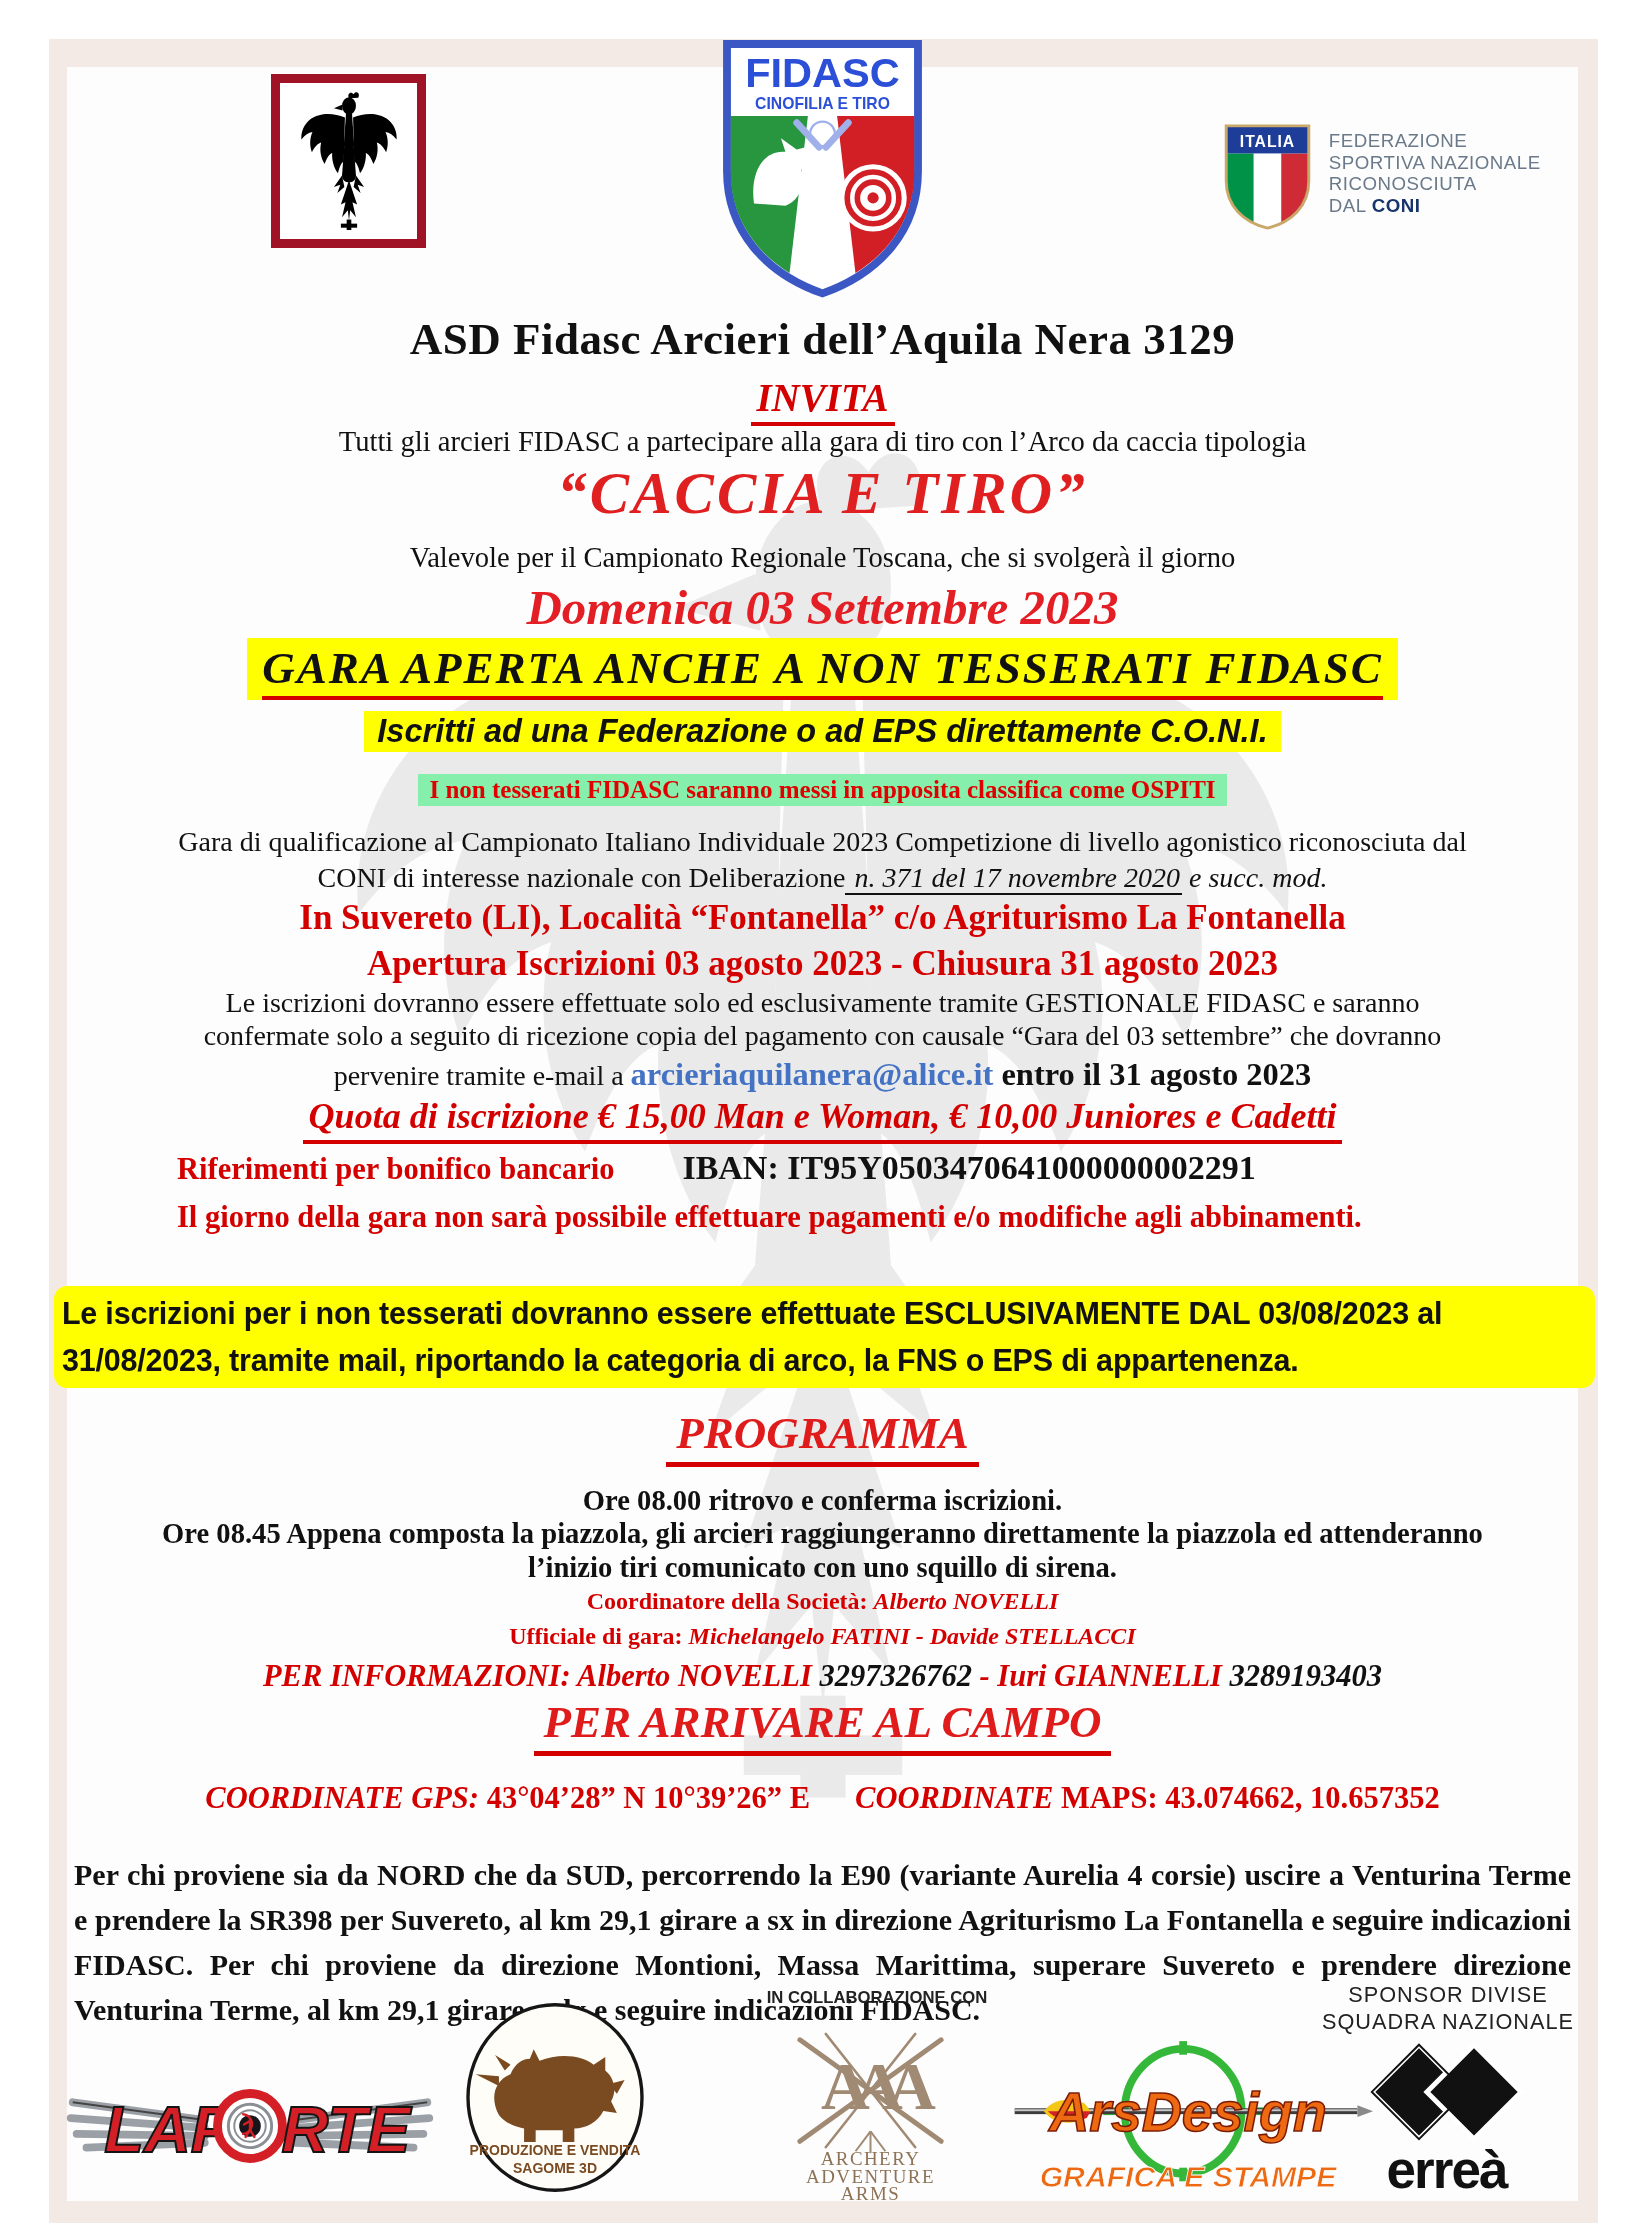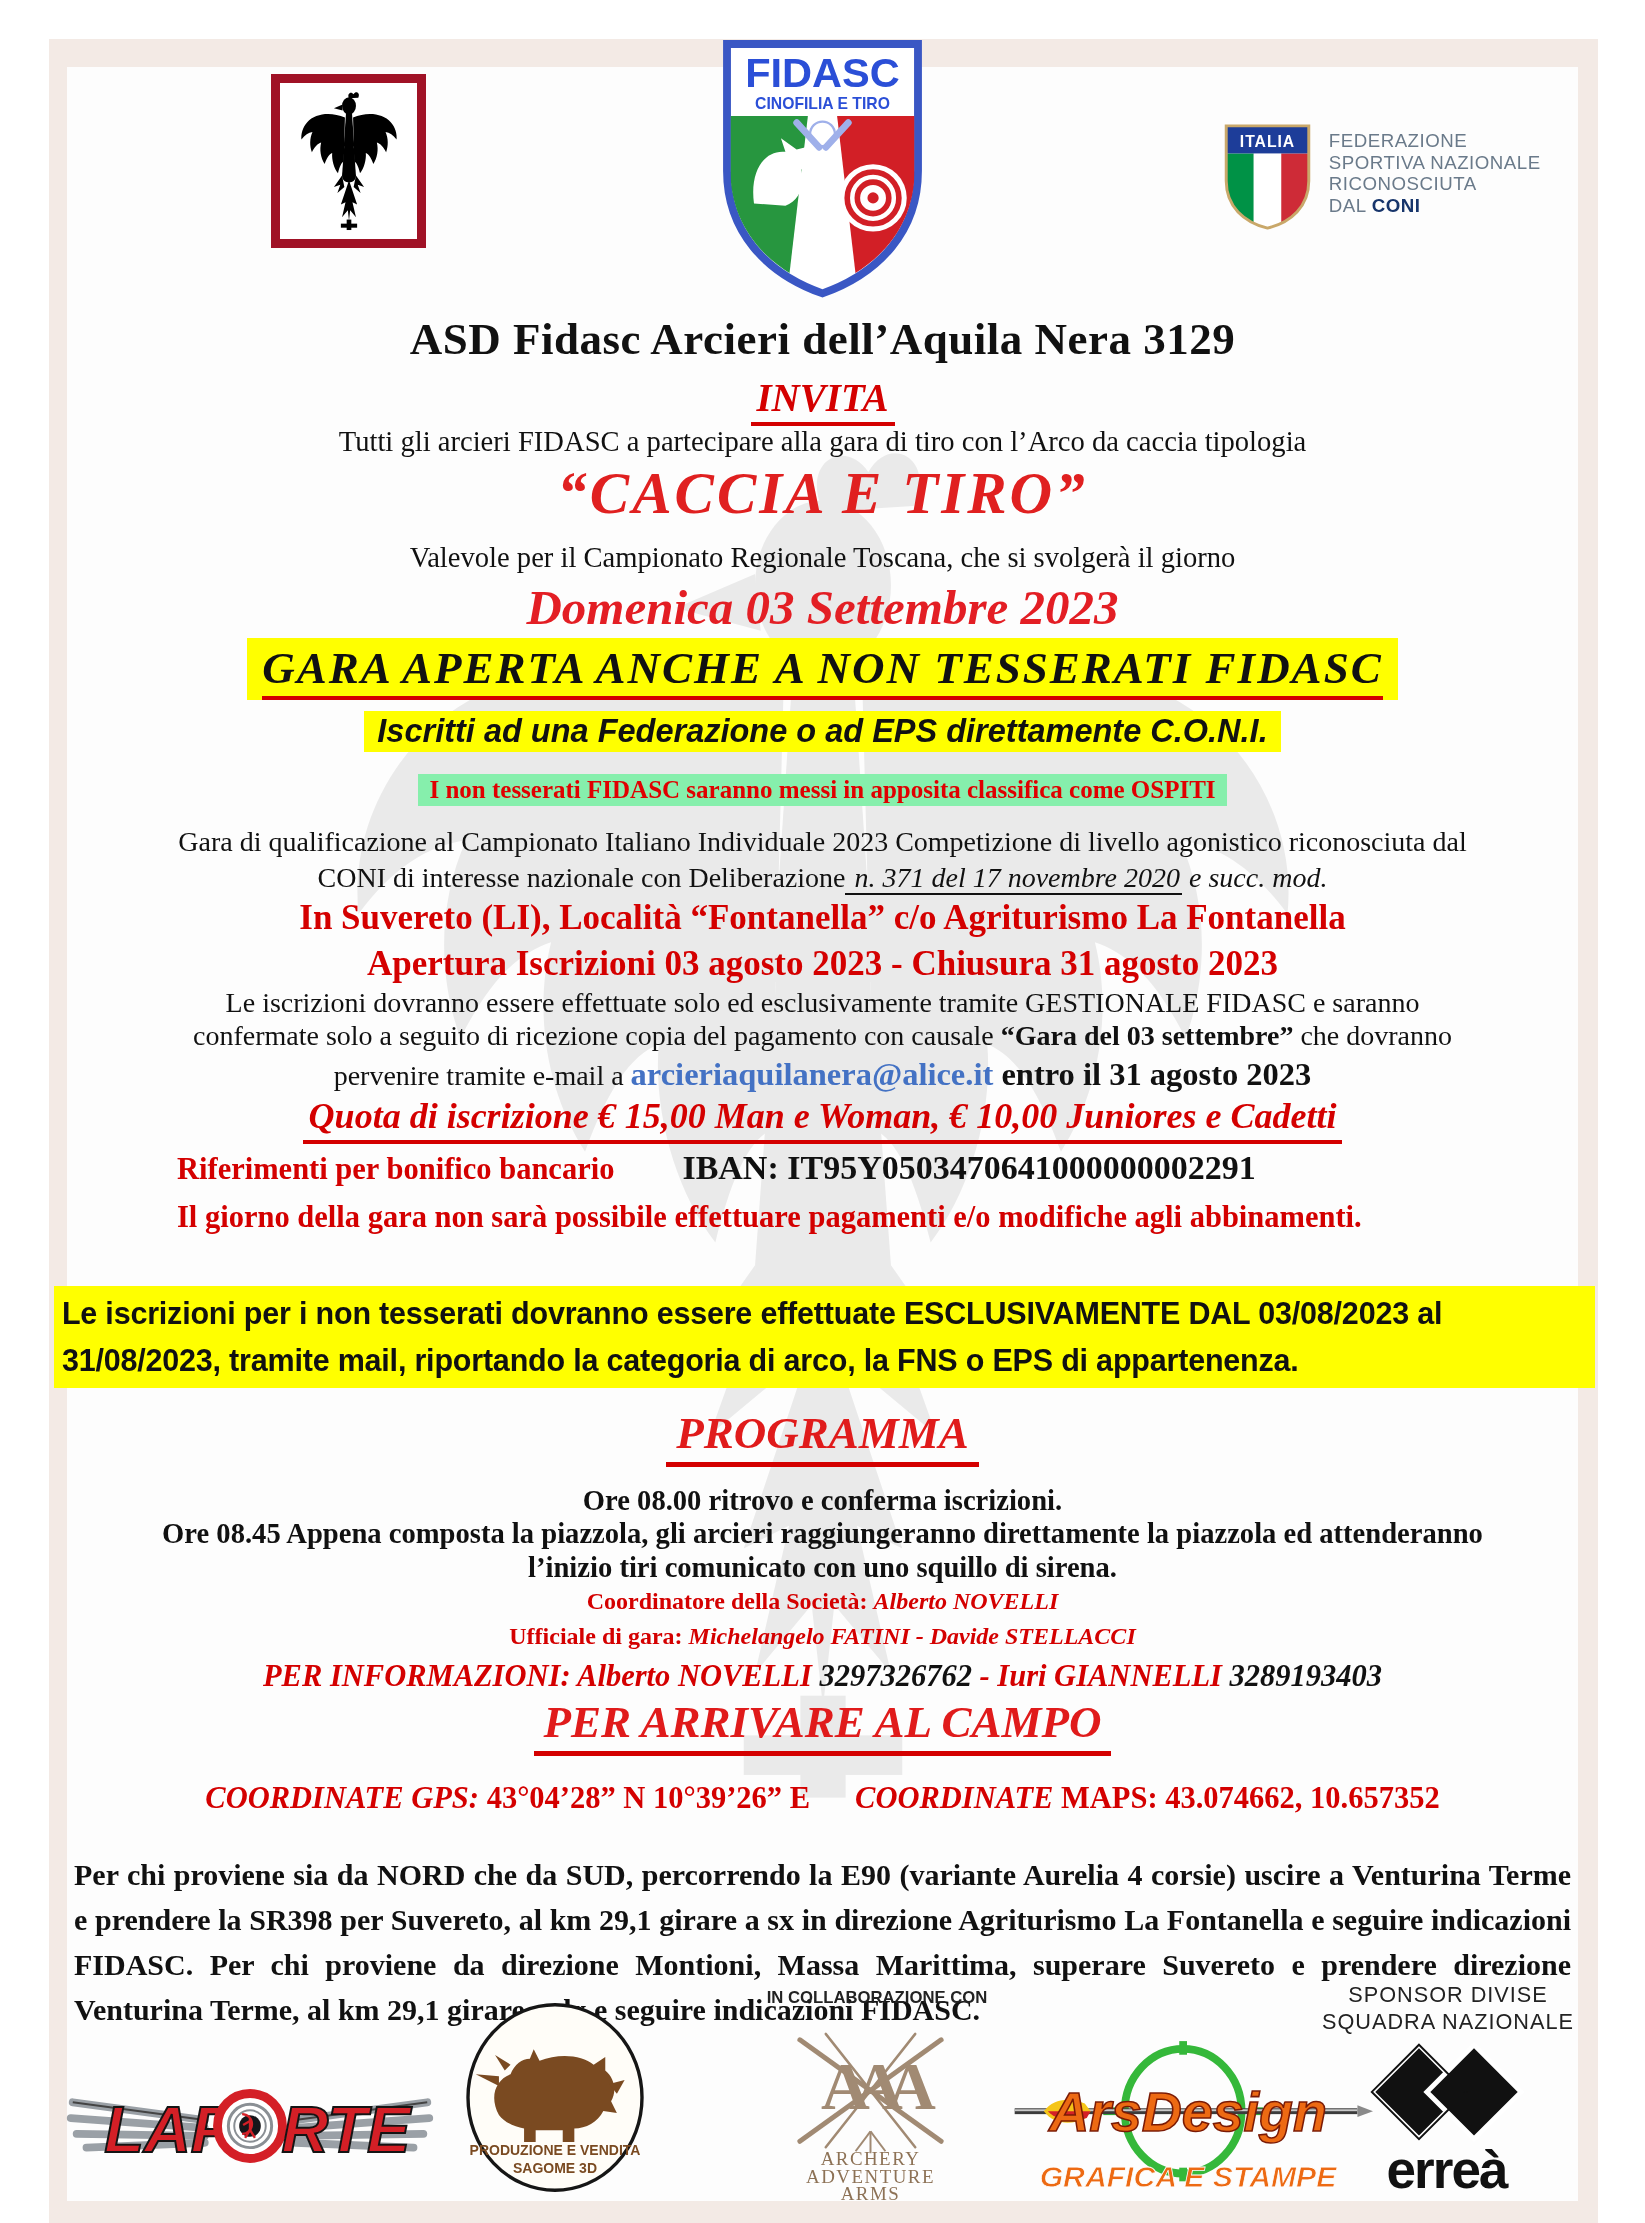--- a/index.html
+++ b/index.html
@@ -2,21 +2,21 @@
 <html><head>
 <meta charset="utf-8">
 <style>
   html,body{margin:0;padding:0;background:#fff;}
   .page{position:relative;width:1645px;height:2223px;background:#fff;overflow:hidden;
         font-family:"Liberation Serif",serif;color:#111;}
   .frame{position:absolute;left:49px;top:39px;width:1549px;height:2184px;background:#f3eae5;}
   .inner{position:absolute;left:67px;top:67px;right:67px;bottom:21.7px;background:#fdfdfd;}
   .wm{position:absolute;left:50%;top:286px;transform:translateX(-50%);opacity:.07;}
   .abs{position:absolute;left:0;right:0;text-align:center;}
-  .b{font-weight:bold;} .i{font-style:italic;}
+  .b{font-weight:normal;} .i{font-style:italic;}
   .club-title{font-size:45px;font-weight:bold;letter-spacing:0.5px;}
   .invita{font-size:39px;font-weight:bold;font-style:italic;color:#d40000;
           border-bottom:4.9px solid #d40000;display:inline-block;padding:0 5.9px 2px;}
   .intro{font-size:28.6px;}
   .event{font-size:59px;font-weight:bold;font-style:italic;color:#e02020;letter-spacing:3px;}
   .valevole{font-size:28.6px;}
   .date{font-size:49px;font-weight:bold;font-style:italic;color:#e31e24;
         border-bottom:4.9px solid #d40000;display:inline-block;padding:0 7.9px 3.9px;}
   .banner1-wrap{background:#ffff00;display:inline-block;padding:3.9px 15.8px 5.9px;}
   .banner1{font-size:45px;font-style:italic;font-weight:600;letter-spacing:2px;
@@ -34,21 +34,21 @@
   .after-email{font-weight:bold;font-size:32.5px;}
   .fee{font-size:36px;font-weight:bold;font-style:italic;color:#d40000;
        border-bottom:4.9px solid #d40000;display:inline-block;padding:0 5.9px 3px;}
   .bankrow{text-align:left;padding-left:177px;}
   .bank-label{font-size:30.5px;font-weight:bold;color:#d40000;}
   .iban{font-size:34px;font-weight:bold;color:#111;margin-left:64px;}
   .nochanges{position:absolute;left:177px;width:1290px;text-align:justify;
              font-size:30.5px;font-weight:bold;color:#d40000;line-height:46px;}
   .ybig{position:absolute;left:54px;width:1525px;background:#ffff00;
         font-family:"Liberation Sans",sans-serif;font-size:30.5px;font-weight:bold;
-        line-height:47px;text-align:left;padding:3.9px 7.9px;letter-spacing:-0.2px;}
+        line-height:47px;text-align:left;padding:3.9px 7.9px;letter-spacing:-0.2px;border-radius:13px;}
   .h-prog{font-size:45px;font-weight:bold;font-style:italic;color:#e01b1b;
           border-bottom:5.9px solid #d40000;display:inline-block;padding:0 9.9px 3px;}
   .prog{font-size:28.6px;font-weight:bold;line-height:33px;}
   .staff{font-size:24px;font-weight:bold;color:#d40000;}
   .info{font-size:30.5px;font-weight:bold;font-style:italic;color:#d40000;}
   .info .ph{color:#111;}
   .coords{font-size:30.5px;font-weight:bold;color:#d40000;}
   .coords .lbl{font-style:italic;}
   .gap40{display:inline-block;width:45px;}
   .directions{position:absolute;left:74px;width:1497px;text-align:justify;

